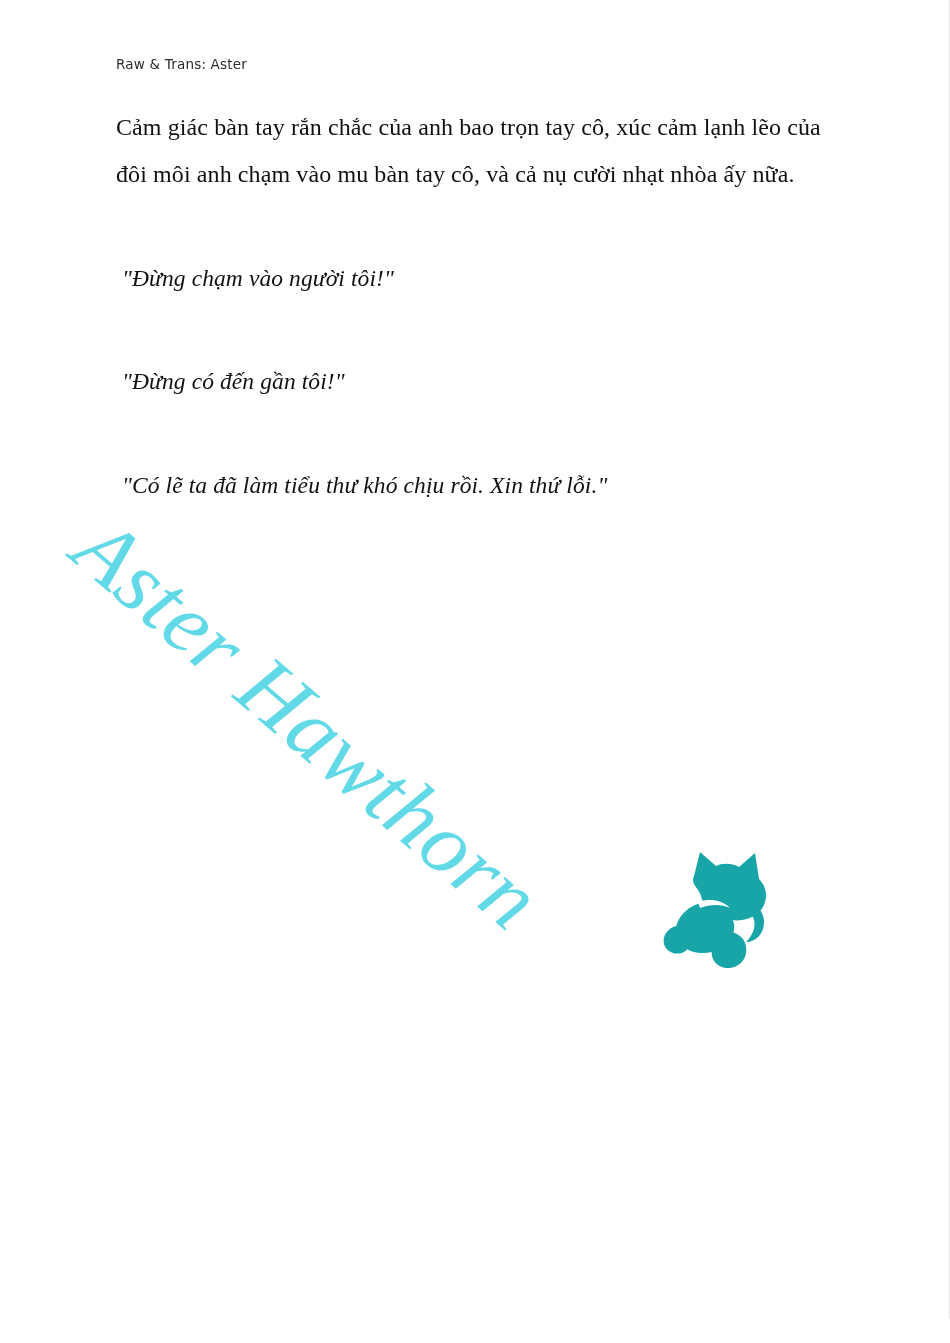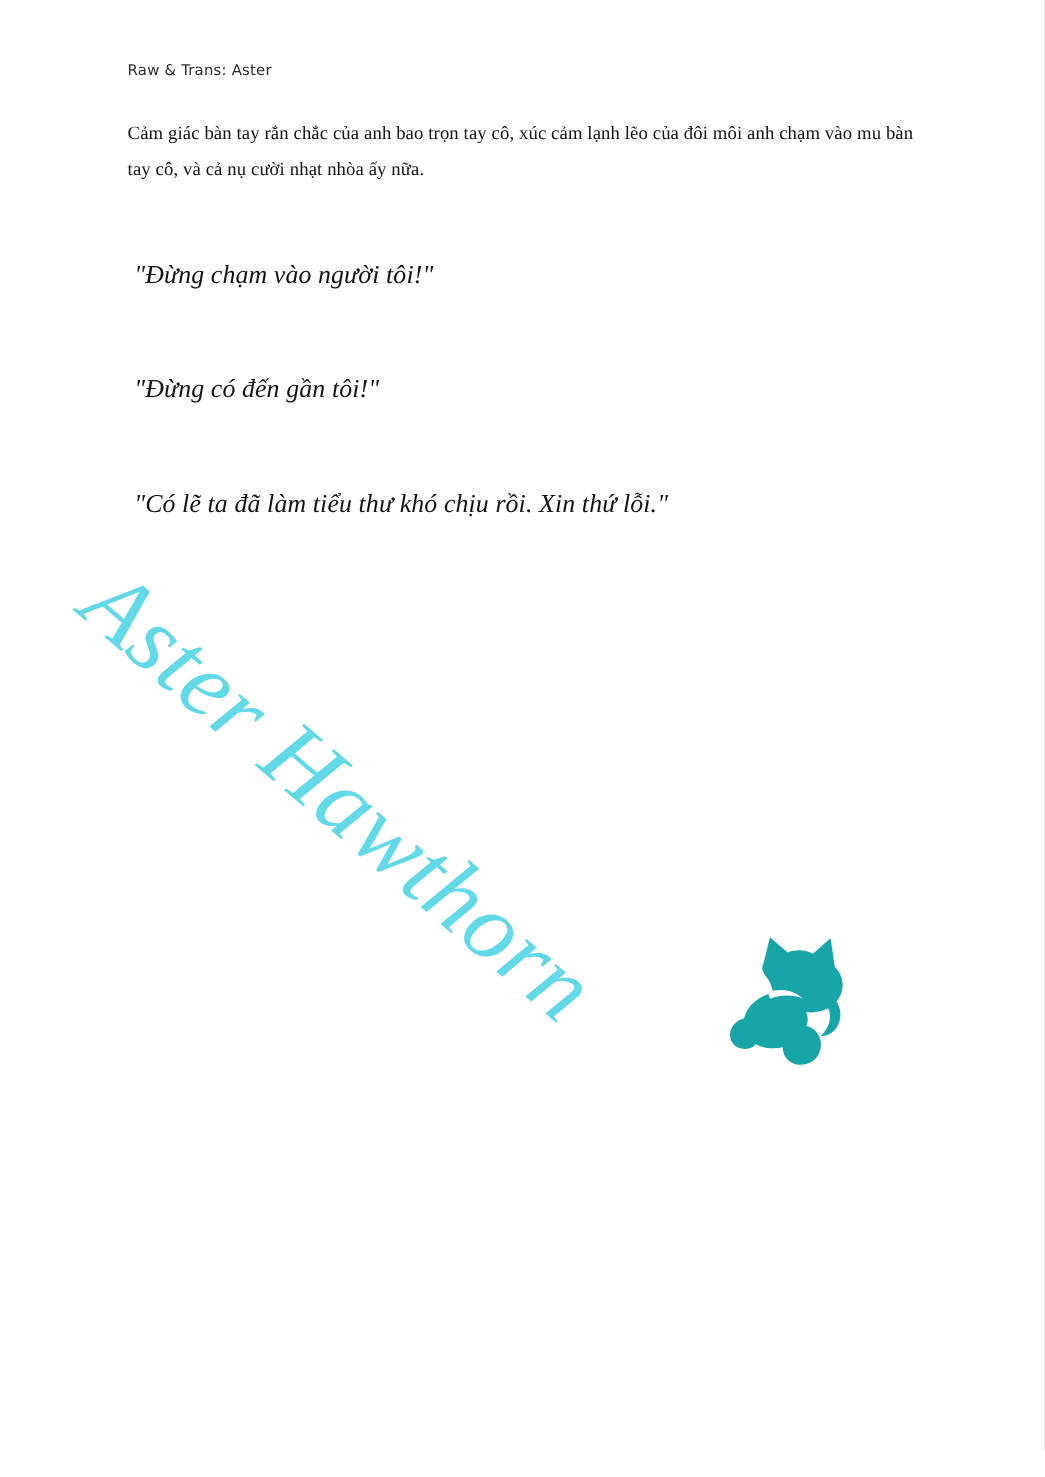--- a/index.html
+++ b/index.html
@@ -40,21 +40,21 @@
     letter-spacing: 0.2px;
     color: #2b2b2b;
   }
   #content {
     position: absolute;
     left: 116px;
     top: 104px;
     width: 724px;
   }
   .para {
-    font-size: 17px;
+    font-size: 24px;
     line-height: 1.95;
     margin: 0 0 14px 0;
     color: #111111;
     letter-spacing: 0.1px;
   }
   .para.spaced-after { margin-bottom: 58px; }
   .para.dialogue {
     font-style: italic;
     padding-left: 6px;
     font-size: 23.5px;

